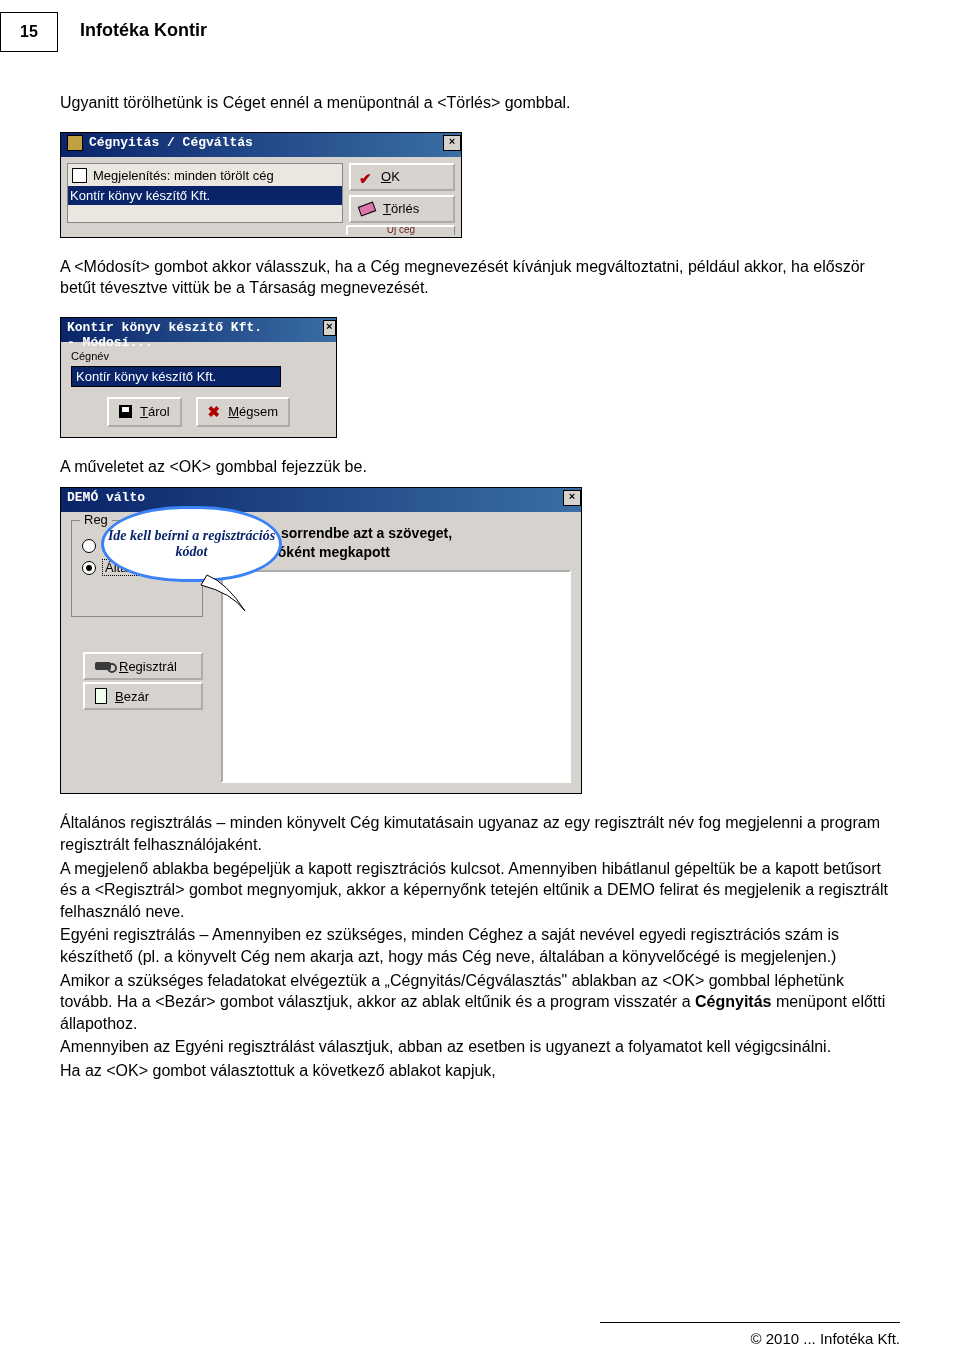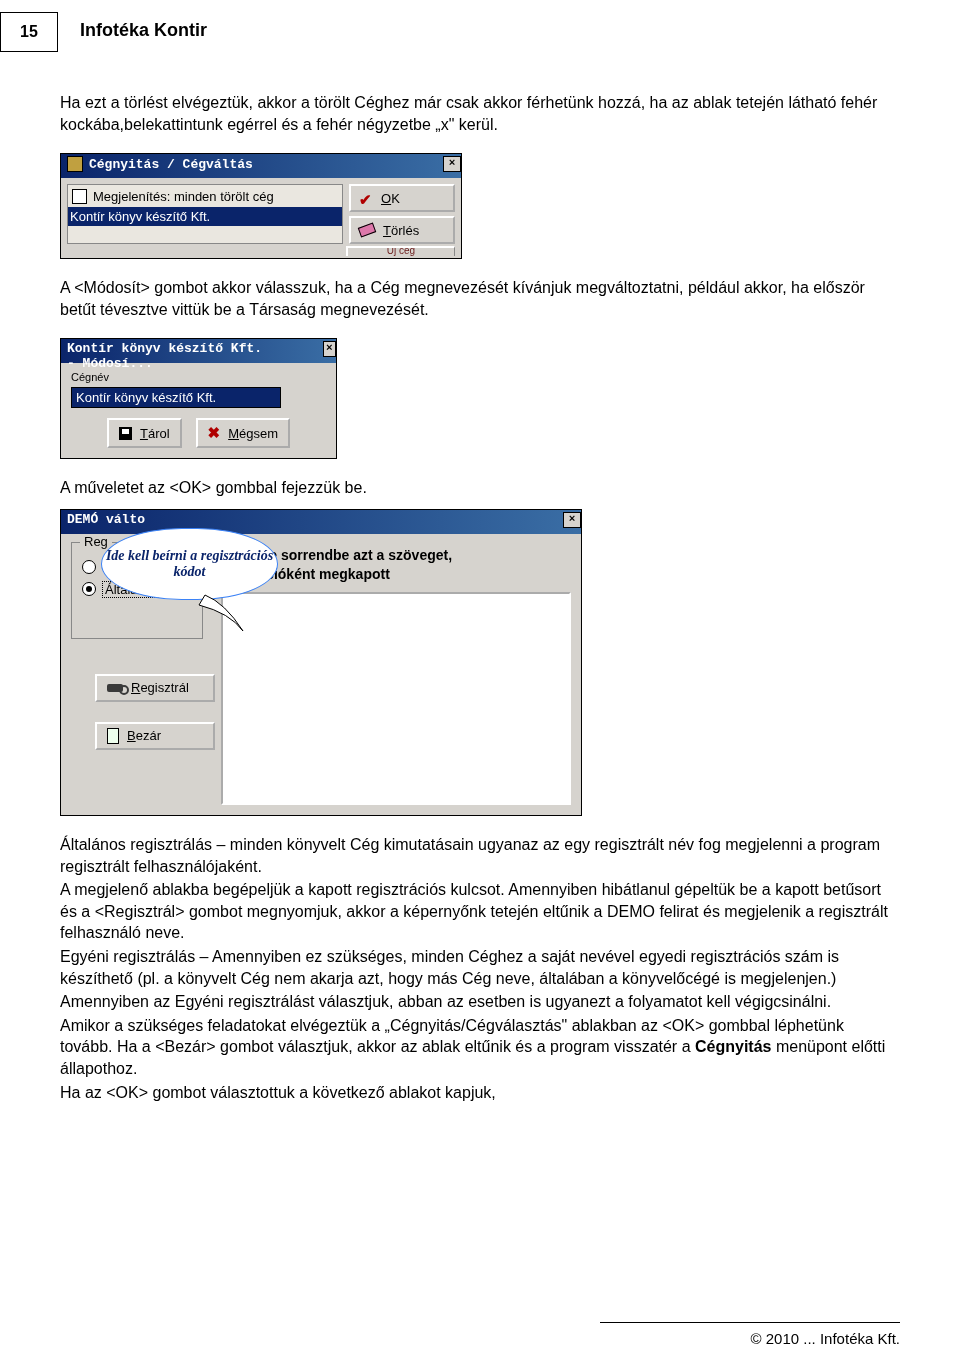--- a/index.html
+++ b/index.html
@@ -48,51 +48,51 @@
   .win3{width:520px;height:305px;background:#d6d3ce;border:1px solid #000;position:relative;overflow:hidden;}
   .win3 .tbar{background:linear-gradient(90deg,#0a246a,#3a6ea5);}
   .win3-body{position:relative;padding:8px 10px 10px 10px;height:calc(100% - 24px);box-sizing:border-box;}
   .group1{position:absolute;left:10px;top:8px;width:130px;height:96px;border:1px solid #888;border-top:none;}
   .group1::before{content:"";position:absolute;top:0;left:0;right:0;border-top:1px solid #888;}
   .grp-title{position:absolute;top:-8px;left:8px;background:#d6d3ce;padding:0 4px;font-size:13px;}
   .radio-row{display:flex;align-items:center;gap:6px;margin:6px 0 0 10px;font-size:13px;}
   .radio{width:12px;height:12px;border:1px solid #000;border-radius:50%;background:#fff;display:inline-flex;align-items:center;justify-content:center;}
   .radio.sel::after{content:"";width:6px;height:6px;background:#000;border-radius:50%;}
   .dotted{border:1px dotted #000;padding:0 2px;}
-  .btncol3{position:absolute;left:34px;top:140px;display:flex;flex-direction:column;gap:20px;}
+  .btncol3{position:absolute;left:22px;top:140px;display:flex;flex-direction:column;gap:2px;}
   .wbtn3{width:120px;height:28px;background:#d6d3ce;border:2px outset #fff;display:flex;align-items:center;gap:8px;padding:0 10px;font-size:13px;box-sizing:border-box;}
   .key-icon{width:16px;height:8px;background:#3a3a3a;display:inline-block;border-radius:2px;position:relative;}
   .key-icon::after{content:"";position:absolute;right:-6px;top:1px;width:6px;height:6px;border:2px solid #3a3a3a;border-radius:50%;}
   .door-icon{width:10px;height:14px;border:1px solid #000;display:inline-block;background:#efe;}
   .bigtext{position:absolute;left:160px;top:12px;right:10px;font-size:14px;font-weight:bold;line-height:1.35;}
   .bigbox{position:absolute;left:160px;top:58px;right:10px;bottom:10px;border:2px inset #fff;background:#fff;}
 
   
-  .bubble{position:absolute;left:40px;top:-6px;width:175px;height:70px;background:#fff;border:1px solid #3b82f6;border-radius:50%/55%;display:flex;align-items:center;justify-content:center;text-align:center;color:#0a246a;font-family:'Comic Sans MS',cursive;font-style:italic;font-weight:bold;font-size:14px;line-height:1.15;z-index:5;}
+  .bubble{position:absolute;left:40px;top:-6px;width:175px;height:70px;background:#fff;border:3px solid #3b82f6;border-radius:50%/55%;display:flex;align-items:center;justify-content:center;text-align:center;color:#0a246a;font-family:'Comic Sans MS',cursive;font-style:italic;font-weight:bold;font-size:14px;line-height:1.15;z-index:5;}
   .bubble svg{position:absolute;bottom:-34px;right:22px;}
 
   
   .underline{}
   .bold{font-weight:bold;}
   .footer{position:absolute;bottom:10px;right:60px;font-size:15px;}
   .footer-line{position:absolute;bottom:34px;right:60px;width:300px;border-top:1px solid #000;}
 </style>
 </head>
 <body>
 
 <div class="page">
 
   <div class="top-row">
     <div class="page-num-box">15</div>
     <div class="doc-title">Infotéka Kontir</div>
   </div>
 
   <div class="body">
 
-    <p class="para">Ha ezt a törlést elvégeztük, akkor a törölt Céghez már csak akkor férhetünk hozzá, ha az ablak tetején látható fehér kockába,belekattintunk egérrel és a fehér négyzetbe „x" kerül.</p>
+    <p class="para">Ugyanitt törölhetünk is Céget ennél a menüpontnál a &lt;Törlés&gt; gombbal.</p>
 
     
     <div class="sshot">
       <div class="win win1">
         <div class="tbar">
           <span class="tbar-left">
             <span class="ticon"></span>
             <span>Cégnyitás / Cégváltás</span>
           </span>
           <span class="closebtn">×</span>
@@ -204,24 +204,24 @@
     </div>
 
     <p class="para">
       <span class="underline">Általános regisztrálás</span><span> – minden könyvelt Cég kimutatásain ugyanaz az egy regisztrált név fog megjelenni a program regisztrált felhasználójaként.</span>
     </p>
     <p class="para" style="margin-top:-6px">A megjelenő ablakba begépeljük a kapott regisztrációs kulcsot. Amennyiben hibátlanul gépeltük be a kapott betűsort és a &lt;Regisztrál&gt; gombot megnyomjuk, akkor a képernyőnk tetején eltűnik a DEMO felirat és megjelenik a regisztrált felhasználó neve.</p>
     <p class="para" style="margin-top:-6px">
       <span class="underline">Egyéni regisztrálás</span><span> – Amennyiben ez szükséges, minden Céghez a saját nevével egyedi regisztrációs szám is készíthető (pl. a könyvelt Cég nem akarja azt, hogy más Cég neve, általában a könyvelőcégé is megjelenjen.)</span>
     </p>
     <p class="para" style="margin-top:-6px">
+      <span>Amikor a szükséges feladatokat elvégeztük a „Cégnyitás/Cégválasztás" ablakban az &lt;OK&gt; gombbal léphetünk tovább. Ha a &lt;Bezár&gt; gombot választjuk, akkor az ablak eltűnik és a program visszatér a </span><span class="bold">Cégnyitás</span><span> menüpont előtti állapothoz.</span>
+    </p>
+    <p class="para" style="margin-top:-6px">
       <span>Amennyiben az </span><span class="underline">Egyéni</span><span> regisztrálást választjuk, abban az esetben is ugyanezt a folyamatot kell végigcsinálni.</span>
-    </p>
-    <p class="para" style="margin-top:-6px">
-      <span>Amikor a szükséges feladatokat elvégeztük a „Cégnyitás/Cégválasztás" ablakban az &lt;OK&gt; gombbal léphetünk tovább. Ha a &lt;Bezár&gt; gombot választjuk, akkor az ablak eltűnik és a program visszatér a </span><span class="bold">Cégnyitás</span><span> menüpont előtti állapothoz.</span>
     </p>
     <p class="para" style="margin-top:-6px">Ha az &lt;OK&gt; gombot választottuk a következő ablakot kapjuk,</p>
 
   </div>
 
   <div class="footer-line"></div>
   <div class="footer">© 2010 ... Infotéka Kft.</div>
 
 </div>
 

